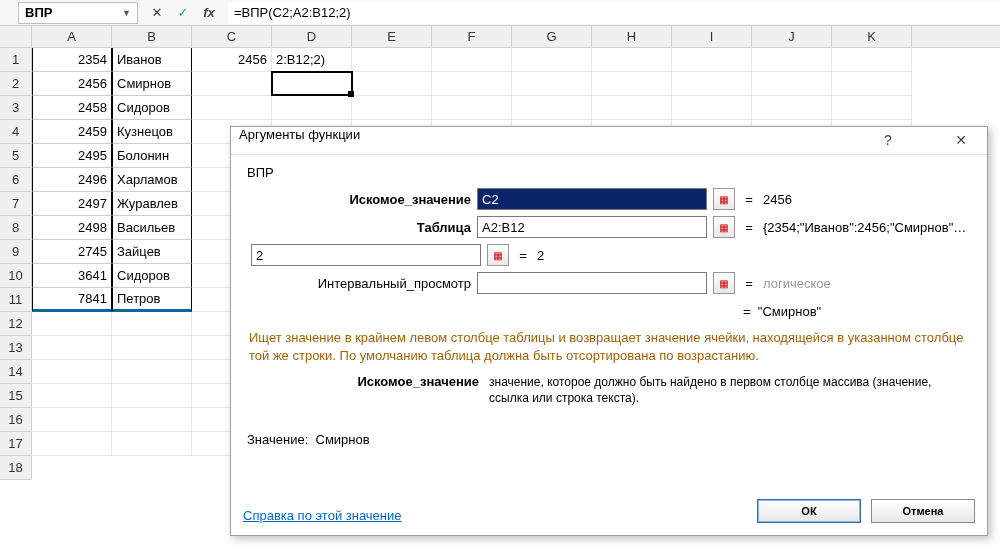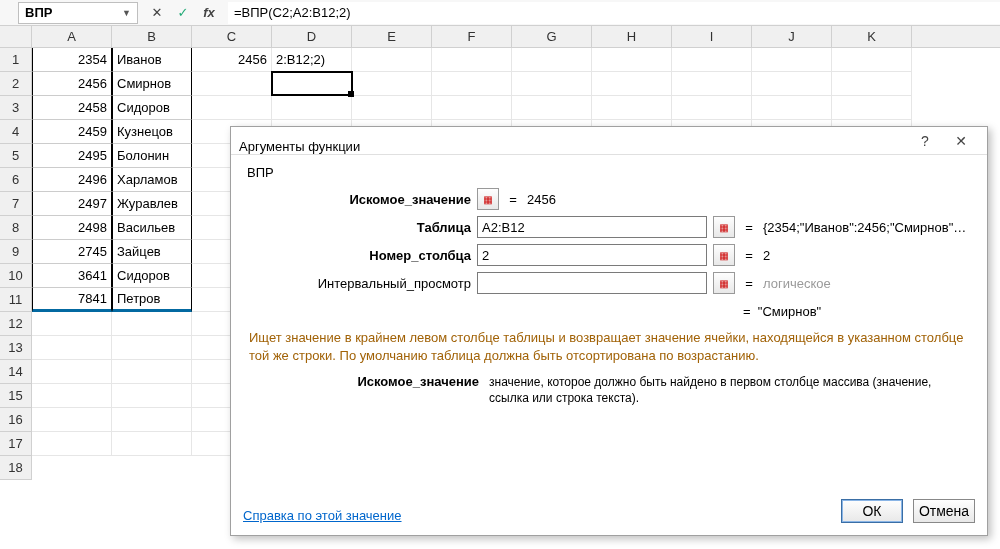--- a/index.html
+++ b/index.html
@@ -28,21 +28,21 @@
   .cell { width: 80px; height: 24px; border-right: 1px solid #e6e6e6; border-bottom: 1px solid #e6e6e6; padding: 0 4px; display: flex; align-items: center; font-size: 13px; background: #fff; }
   .cell.rj { justify-content: flex-end; padding-left: 22px; }
   .cell.bordered-lr { border-left: 1px solid #000; border-right: 1px solid #000; border-bottom: 1px solid #ccc; }
   .cell.bordered-top { border-top: 1px solid #000; }
   .cell.bordered-bot { border-bottom: 3px solid #0369a1; }
   .active-cell { position: absolute; border: 2px solid #000; pointer-events: none; }
   .active-cell::after { content: ""; position: absolute; right: -3px; bottom: -3px; width: 6px; height: 6px; background: #000; }
   
   
   .dialog { position: absolute; left: 230px; top: 126px; width: 758px; height: 410px; background: #fff; border: 1px solid #a0a0a0; box-shadow: 3px 3px 8px rgba(0,0,0,.25); display: flex; flex-direction: column; }
-  .dlg-title { height: 28px; background: #fff; border-bottom: 1px solid #e0e0e0; display: flex; align-items: flex-end; padding: 0 8px; font-size: 13px; }
+  .dlg-title { height: 28px; background: #fff; border-bottom: 1px solid #e0e0e0; display: flex; align-items: flex-start; padding: 0 8px; font-size: 13px; gap: 37px; }
   .dlg-title .spacer { flex: 1; }
   .dlg-ctrl { width: 36px; height: 26px; display: flex; align-items: center; justify-content: center; font-size: 14px; color: #444; }
   .dlg-body { flex: 1; padding: 6px 12px 6px 12px; display: flex; flex-direction: column; }
   .dlg-fn { font-size: 13px; padding: 4px 0 6px 4px; }
   .args { display: flex; flex-direction: column; gap: 6px; padding: 2px 8px 4px 8px; }
   .arg-row { display: flex; align-items: center; gap: 6px; }
   .arg-label { width: 220px; text-align: right; font-size: 13px; }
   .arg-label.bold { font-weight: bold; }
   .arg-input { width: 230px; height: 22px; border: 1px solid #7a7a7a; background: #fff; padding: 0 4px; font-size: 13px; }
   .arg-input.sel { background: #0a246a; color: #fff; }
@@ -51,21 +51,21 @@
   .arg-eval { flex: 1; font-size: 13px; white-space: nowrap; overflow: hidden; text-overflow: ellipsis; }
   .arg-eval.grey { color: #9a9a9a; }
   .result-row { padding: 6px 0 6px 500px; font-size: 13px; }
   .desc { font-size: 13px; padding: 4px 6px 8px 6px; line-height: 1.35; color: #a16207; }
   .argdesc { display: flex; gap: 10px; padding: 2px 6px 0 6px; }
   .argdesc .lbl { width: 230px; text-align: right; font-weight: bold; font-size: 13px; }
   .argdesc .txt { flex: 1; font-size: 12px; line-height: 1.35; }
   .dlg-footer { display: flex; align-items: center; padding: 10px 12px 12px 12px; gap: 10px; border-top: none; margin-top: auto; }
   .valline { font-size: 13px; margin-right: auto; }
   .link { color: #0066cc; text-decoration: underline; font-size: 13px; position:absolute; left:12px; bottom:12px; }
-  .btn { width: 62px; height: 24px; border: 1px solid #888; background: linear-gradient(#fefefe,#e8e8e8); font-size: 14px; display: flex; align-items: center; justify-content: center; }
+  .btn { width: 104px; height: 24px; border: 1px solid #888; background: linear-gradient(#fefefe,#e8e8e8); font-size: 11px; display: flex; align-items: center; justify-content: center; font-weight: bold; }
   .btn.default { border: 1px solid #3a6ea5; box-shadow: 0 0 0 1px #8ab5e6 inset; }
   .vspace { height: 20px; }
 </style>
 </head>
 <body>
 
 <div class="fbar">
   <div class="namebox">
     <span>ВПР</span>
     <span class="dd">▼</span>
@@ -348,37 +348,37 @@
     <span>Аргументы функции</span>
     <span class="spacer"></span>
     <div class="dlg-ctrl">?</div>
     <div class="dlg-ctrl">✕</div>
   </div>
   <div class="dlg-body">
     <div class="dlg-fn">ВПР</div>
     <div class="args">
         <div class="arg-row">
           <div class="arg-label bold">Искомое_значение</div>
+          <input class="arg-input sel" value="C2" style="">
           <div class="refbtn">
             <span style="color:#c00;font-size:10px;">▦</span>
           </div>
           <div class="eq">=</div>
           <div class="arg-eval">2456</div>
         </div>
         <div class="arg-row">
           <div class="arg-label bold">Таблица</div>
           <input class="arg-input" value="A2:B12" style="">
           <div class="refbtn">
             <span style="color:#c00;font-size:10px;">▦</span>
           </div>
           <div class="eq">=</div>
           <div class="arg-eval">{2354;"Иванов":2456;"Смирнов":...</div>
         </div>
         <div class="arg-row">
-          <div class="arg-label bold">Номер_столбца</div>
           <input class="arg-input" value="2" style="">
           <div class="refbtn">
             <span style="color:#c00;font-size:10px;">▦</span>
           </div>
           <div class="eq">=</div>
           <div class="arg-eval">2</div>
         </div>
         <div class="arg-row">
           <div class="arg-label">Интервальный_просмотр</div>
           <input class="arg-input" style="">
@@ -391,20 +391,23 @@
       </div>
     <div class="result-row">
       <span>=</span>&nbsp;&nbsp;<span>"Смирнов"</span>
     </div>
     <div class="desc">Ищет значение в крайнем левом столбце таблицы и возвращает значение ячейки, находящейся в указанном столбце той же строки. По умолчанию таблица должна быть отсортирована по возрастанию.</div>
     <div class="argdesc">
       <div class="lbl">Искомое_значение</div>
       <div class="txt">значение, которое должно быть найдено в первом столбце массива (значение, ссылка или строка текста).</div>
     </div>
     <div class="vspace"></div>
+    <div class="valline" style="padding:6px 0 0 4px;">
+      <span>Значение:</span>&nbsp;&nbsp;<span>Смирнов</span>
+    </div>
   </div>
   <a class="link">Справка по этой значение</a>
   <div class="dlg-footer">
     <span style="flex:1"></span>
     <div class="btn default">ОК</div>
     <div class="btn">Отмена</div>
   </div>
 </div>
 
 </body></html>

